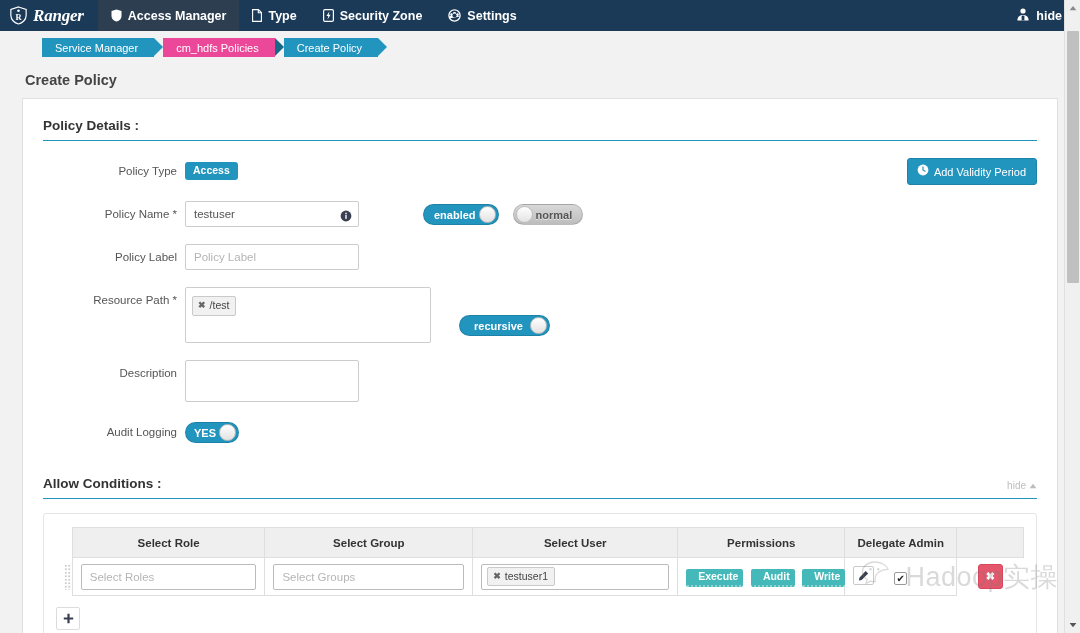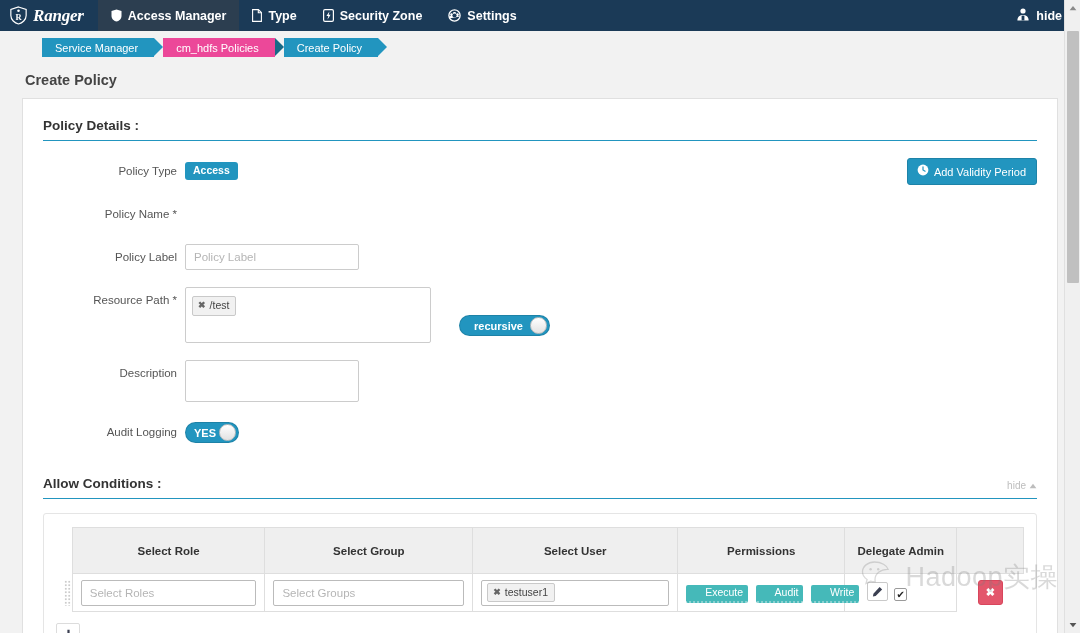--- a/index.html
+++ b/index.html
@@ -275,21 +275,21 @@
     width: 100%;
     border-collapse: collapse;
     table-layout: fixed;
   }
   table.cond th {
     background: #efefef;
     border: 1px solid #dedede;
     font-size: 11.5px;
     font-weight: bold;
     color: #333;
-    height: 46px;
+    height: 30px;
     text-align: center;
   }
   table.cond td {
     border: 1px solid #dedede;
     height: 38px;
     padding: 0 8px;
     vertical-align: middle;
     background: #fff;
   }
   td.handle-cell { padding: 0 0 0 4px; width: 16px; position: relative; }
@@ -311,22 +311,22 @@
     display: flex; align-items: center;
     cursor: pointer;
   }
   .selinput.filled { color: #444; padding: 0 5px; }
   .perm-cell { white-space: nowrap; }
   .perm {
     display: inline-block;
     background: #45b9b9;
     color: #fff;
     font-size: 10.5px;
-    font-weight: normal;
-    padding: 2px 5px 3px 19px;
+    font-weight: bold;
+    padding: 2px 5px 3px 12px;
     border-radius: 2px;
     margin-right: 3px;
     border-bottom: 2px dotted #8ed2d2;
     cursor: pointer;
     line-height: 1.1;
   }
   .pencil-btn {
     display: inline-flex;
     align-items: center; justify-content: center;
     width: 21px; height: 19px;
@@ -517,20 +517,42 @@
             <circle cx="6" cy="6" r="5.4" fill="#ffffff"></circle>
             <path d="M6 2.9 V6 L8.1 7.2" stroke="#2295bf" stroke-width="1.2" fill="none" stroke-linecap="round"></path>
           </svg>
       </span>
       <span>Add Validity Period</span>
     </div>
   </div>
 
   <div class="frow">
     <div class="flabel">Policy Name *</div>
+    <div class="fctrl">
+      <span class="input-wrap">
+        <input class="txtinput" type="text" value="testuser" style="">
+        <span class="info-ico">
+          <svg width="12" height="12" viewBox="0 0 12 12">
+              <circle cx="6" cy="6" r="5.4" fill="#3a3f51"></circle>
+              <rect x="5.3" y="4.9" width="1.4" height="4" fill="#ffffff"></rect>
+              <rect x="5.3" y="2.7" width="1.4" height="1.5" fill="#ffffff"></rect>
+            </svg>
+        </span>
+      </span>
+      <span style="width:64px"></span>
+      <span class="tgl on tgl-small">
+        <span>enabled</span>
+        <span class="knob"></span>
+      </span>
+      <span style="width:14px"></span>
+      <span class="tgl off tgl-small">
+        <span class="knob"></span>
+        <span>normal</span>
+      </span>
+    </div>
   </div>
 
   <div class="frow">
     <div class="flabel">Policy Label</div>
     <div class="fctrl">
       <input class="txtinput" type="text" placeholder="Policy Label" style="">
     </div>
   </div>
 
   <div class="frow">

